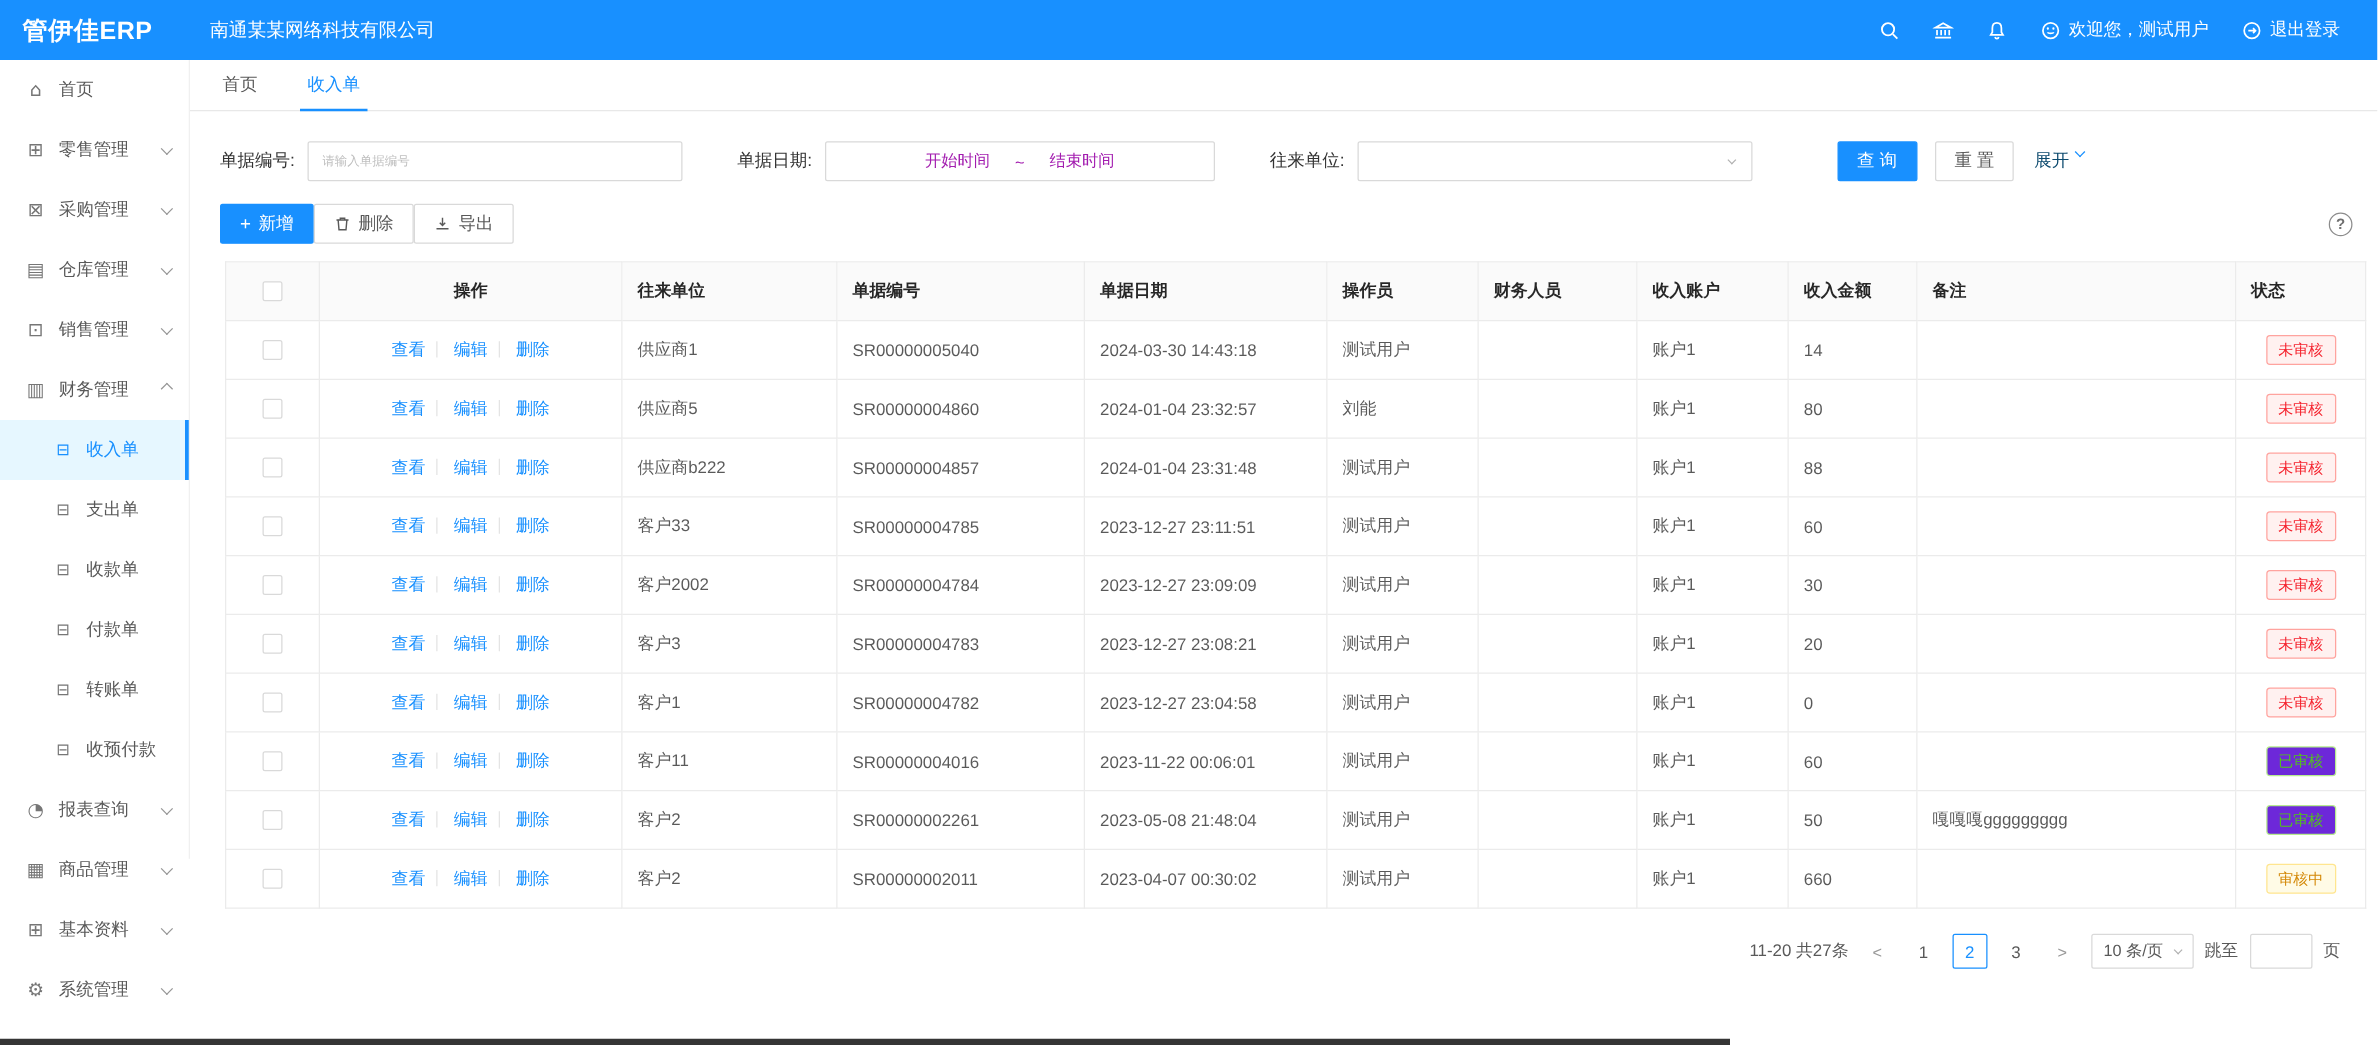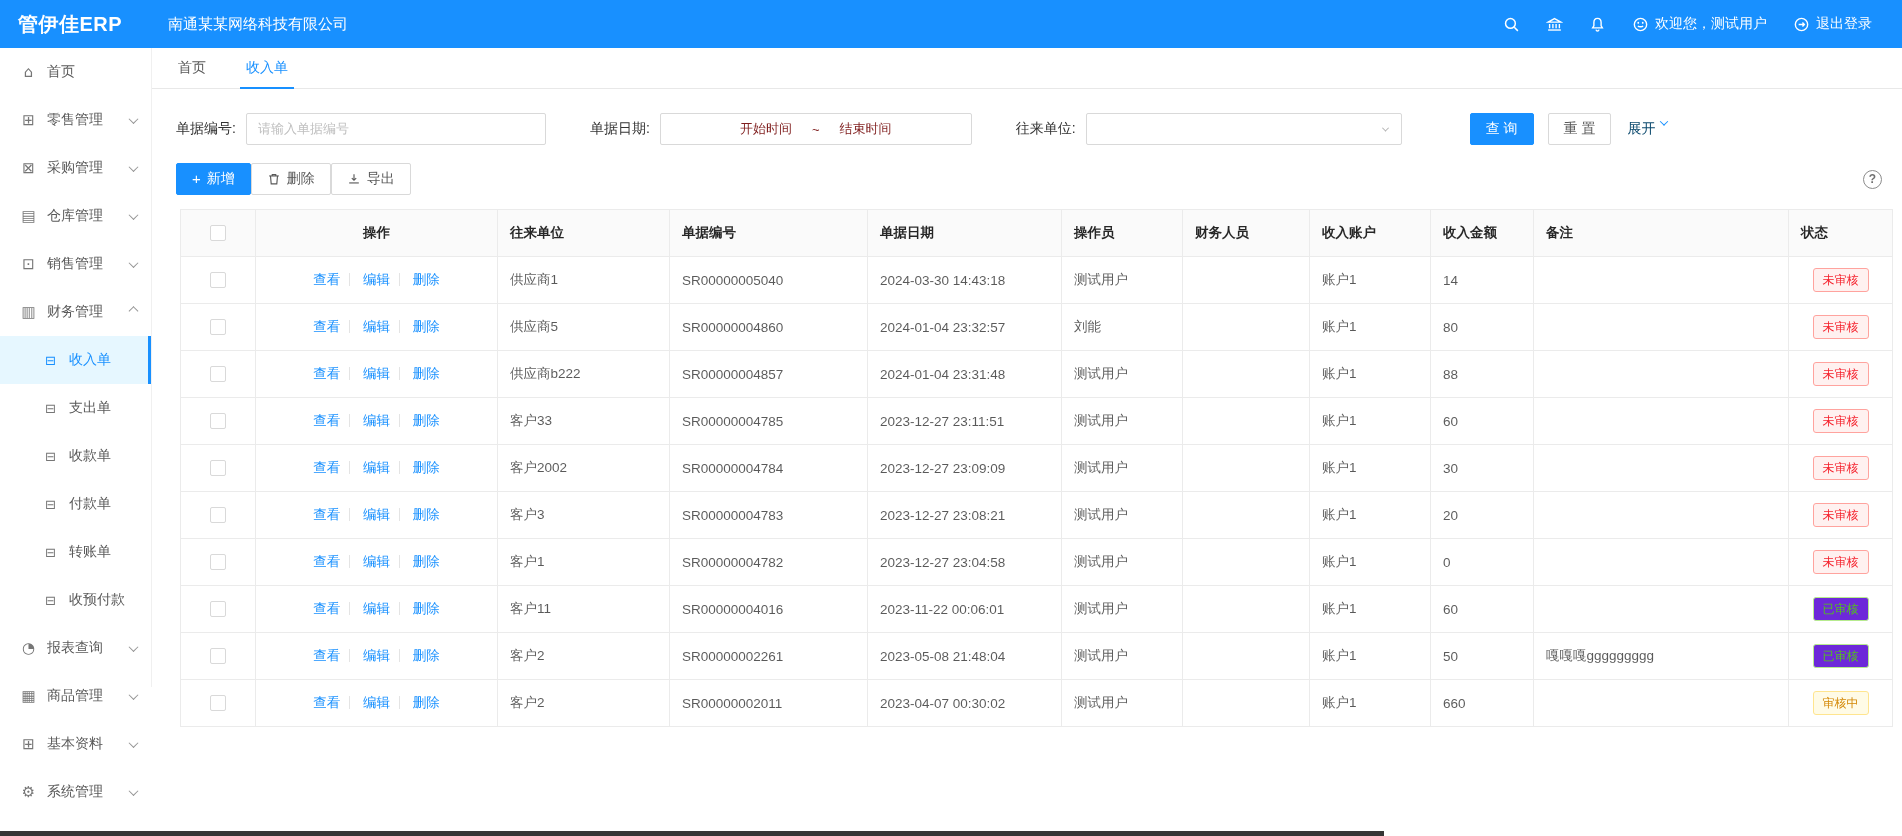--- a/index.html
+++ b/index.html
@@ -47,23 +47,23 @@
   
   .main{flex:1;display:flex;flex-direction:column;min-width:0;background:#fff}
   .tabbar{height:41px;border-bottom:1px solid #e8e8e8;display:flex;padding-left:26px;gap:40px;flex:none}
   .tab{font-size:14px;color:#595959;display:flex;align-items:center;height:100%;position:relative;cursor:pointer}
   .tab.active{color:#1890ff}
   .tab.active::after{content:"";position:absolute;left:-6px;right:-6px;bottom:-1px;height:2px;background:#1890ff}
 
   
   .filters{display:flex;align-items:center;padding:24px 26px 0 24px;flex:none}
   .fl{font-size:14px;color:#333;margin-right:10px;white-space:nowrap}
-  .inp{height:32px;border:1px solid #d9d9d9;border-radius:2px;padding:0 11px;font-size:13px;color:#555;width:300px;outline:none;font-family:Liberation Mono, monospace}
+  .inp{height:32px;border:1px solid #d9d9d9;border-radius:2px;padding:0 11px;font-size:10px;color:#555;width:300px;outline:none;font-family:Liberation Sans, sans-serif}
   .inp::placeholder{color:#bfbfbf}
-  .datebox{width:312px;height:32px;border:1px solid #d9d9d9;border-radius:2px;display:flex;align-items:center;justify-content:center;gap:20px;font-size:13px;color:#7f1d1d;cursor:pointer}
+  .datebox{width:312px;height:32px;border:1px solid #d9d9d9;border-radius:2px;display:flex;align-items:center;justify-content:center;gap:20px;font-size:13px;color:#a21caf;cursor:pointer}
   .selbox{width:316px;height:32px;border:1px solid #d9d9d9;border-radius:2px;display:flex;align-items:center;justify-content:flex-end;padding:0 13px;cursor:pointer}
   .gap1{width:44px;flex:none}
   .gap2{width:68px;flex:none}
   .btn{height:32px;border-radius:2px;font-size:14px;display:inline-flex;align-items:center;justify-content:center;gap:6px;padding:0 15px;border:1px solid #d9d9d9;background:#fff;color:#595959;cursor:pointer;white-space:nowrap;font-family:inherit}
   .btn.primary{background:#1890ff;border-color:#1890ff;color:#fff}
   .mr14{margin-right:14px}.mr16{margin-right:16px}
   .link{color:#0c4a6e;font-size:14px;display:inline-flex;align-items:flex-start;gap:6px;cursor:pointer;white-space:nowrap}
   .plus-ic::before{content:"+";font-size:15px;line-height:1}
 
   
@@ -505,17 +505,32 @@
             <td data-name="income-account-cell">账户1</td>
             <td data-name="income-amount-cell">660</td>
             <td data-name="remark-cell"></td>
             <td class="c-center" data-name="status-cell">
               <span class="tag t-orange" data-name="status-badge">审核中</span>
             </td>
           </tr>
         </tbody>
     </table>
 
+    <div class="pagination" data-name="pagination">
+      <span data-name="pagination-total">11-20 共27条</span>
+      <span class="pgbtn arrow" data-name="prev-page-button">&lt;</span>
+      <span class="pgbtn" data-name="page-button-1">1</span>
+      <span class="pgbtn cur" data-name="page-button-2-current">2</span>
+      <span class="pgbtn" data-name="page-button-3">3</span>
+      <span class="pgbtn arrow" data-name="next-page-button">&gt;</span>
+      <span class="sizesel" data-name="page-size-select">
+        <span data-name="page-size-value">10 条/页</span>
+        <i class="chev down small" data-name="chevron-down-icon"></i>
+      </span>
+      <span data-name="jump-label">跳至</span>
+      <input class="jumpinput" data-name="jump-page-input" style="">
+      <span data-name="page-unit-label">页</span>
+    </div>
 
   </div>
 </div>
 
 <div class="hscroll" data-name="horizontal-scrollbar"></div>
 
 </body></html>

